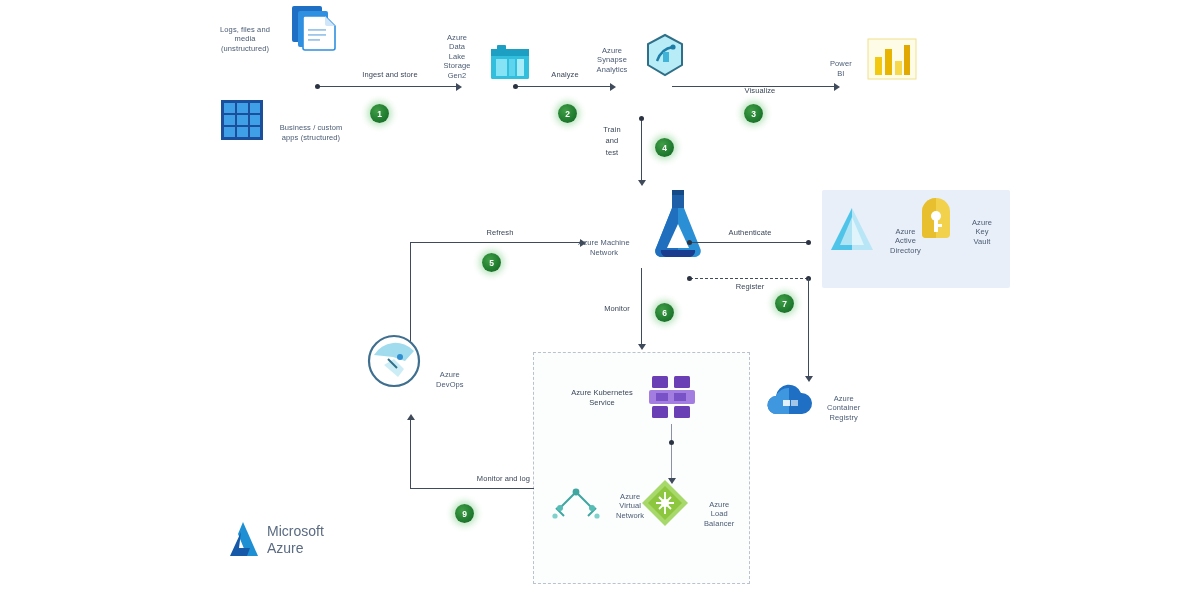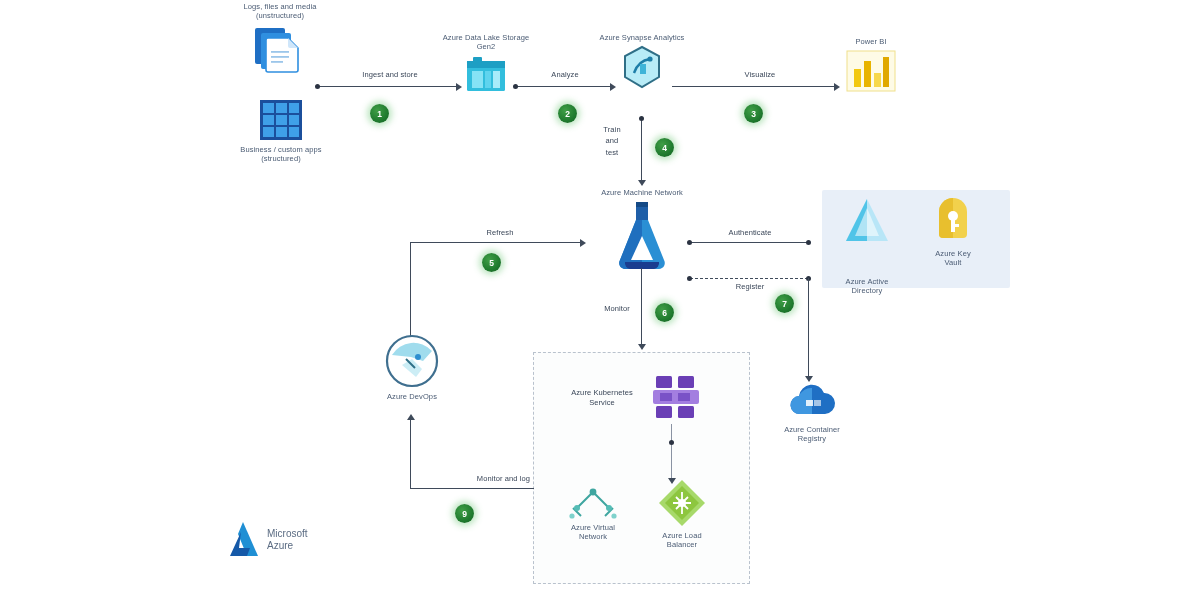--- a/index.html
+++ b/index.html
@@ -6,21 +6,21 @@
   body{font-family:"Liberation Sans",sans-serif;}
 
   #canvas{
     position:relative;
     width:1200px;height:600px;
     background:#ffffff;
     overflow:hidden;
   }
 
   
-  .node{position:absolute;display:flex;flex-direction:column;align-items:center;}
+  .node{position:absolute;display:flex;flex-direction:row;align-items:flex-end;gap:14px;}
   .node .glyph{display:flex;align-items:center;justify-content:center;}
   .caption{
     font-size:7.5px;line-height:1.25;color:#4a5b73;text-align:center;
     letter-spacing:.1px;max-width:110px;margin-top:3px;
     filter:blur(.35px);
   }
   .caption.above{margin:0 0 3px 0;}
 
   
   .edge{position:absolute;background:#3f4a5a;}
@@ -54,21 +54,21 @@
   }
 
   
   .panel{position:absolute;}
   .panel.shaded{background:#e3ecf7;opacity:.82;border-radius:2px;}
   .panel.dashed-box{border:1px dashed #b9c2cd;background:rgba(250,251,252,.55);}
 
   
   #ms-logo{position:absolute;display:flex;align-items:center;gap:5px;}
   #ms-logo .ms-text{
-    font-size:10px;color:#5a6b82;line-height:1.2;filter:blur(.4px);
+    font-size:14px;color:#5a6b82;line-height:1.2;filter:blur(.4px);
   }
 
   svg{display:block;overflow:visible;}
 </style>
 </head>
 <body>
 
 <div id="canvas">
 
   <div class="panel shaded" style="left:822px;top:190px;width:188px;height:98px;"></div>
@@ -145,21 +145,21 @@
         <polygon points="23,2 40,11 40,32 23,42 6,32 6,11" fill="#b8ecf7" stroke="#2f6f87" stroke-width="2"></polygon>
         <path d="M15 28c3-9 9-13 16-14" stroke="#1d7ea8" stroke-width="2.4" fill="none"></path>
         <rect x="21" y="19" width="6" height="10" fill="#3fb4d8"></rect>
         <circle cx="31" cy="14" r="2.6" fill="#1d7ea8"></circle>
       </svg>
     </div>
   </div>
 
   <div class="edge h" style="left:672px;top:86px;width:164px;"></div>
   <div class="arrowhead ah-right" style="left:834px;top:82.5px;"></div>
-  <div class="edge-label" style="left:720px;top:70px;width:80px;">Visualize</div>
+  <div class="edge-label" style="left:720px;top:86px;width:80px;">Visualize</div>
   <div class="step" style="left:744px;top:104px;">3</div>
 
   <div class="node" style="left:830px;top:37px;width:82px;">
     <div class="caption above">Power BI</div>
     <div class="glyph">
       <svg width="52" height="44" viewBox="0 0 52 44">
         <rect x="2" y="2" width="48" height="40" fill="#fefbe6" stroke="#f0e08c" stroke-width="1"></rect>
         <rect x="9" y="20" width="7" height="18" fill="#f2c811"></rect>
         <rect x="19" y="12" width="7" height="26" fill="#e8b400"></rect>
         <rect x="29" y="24" width="7" height="14" fill="#f7d84a"></rect>

